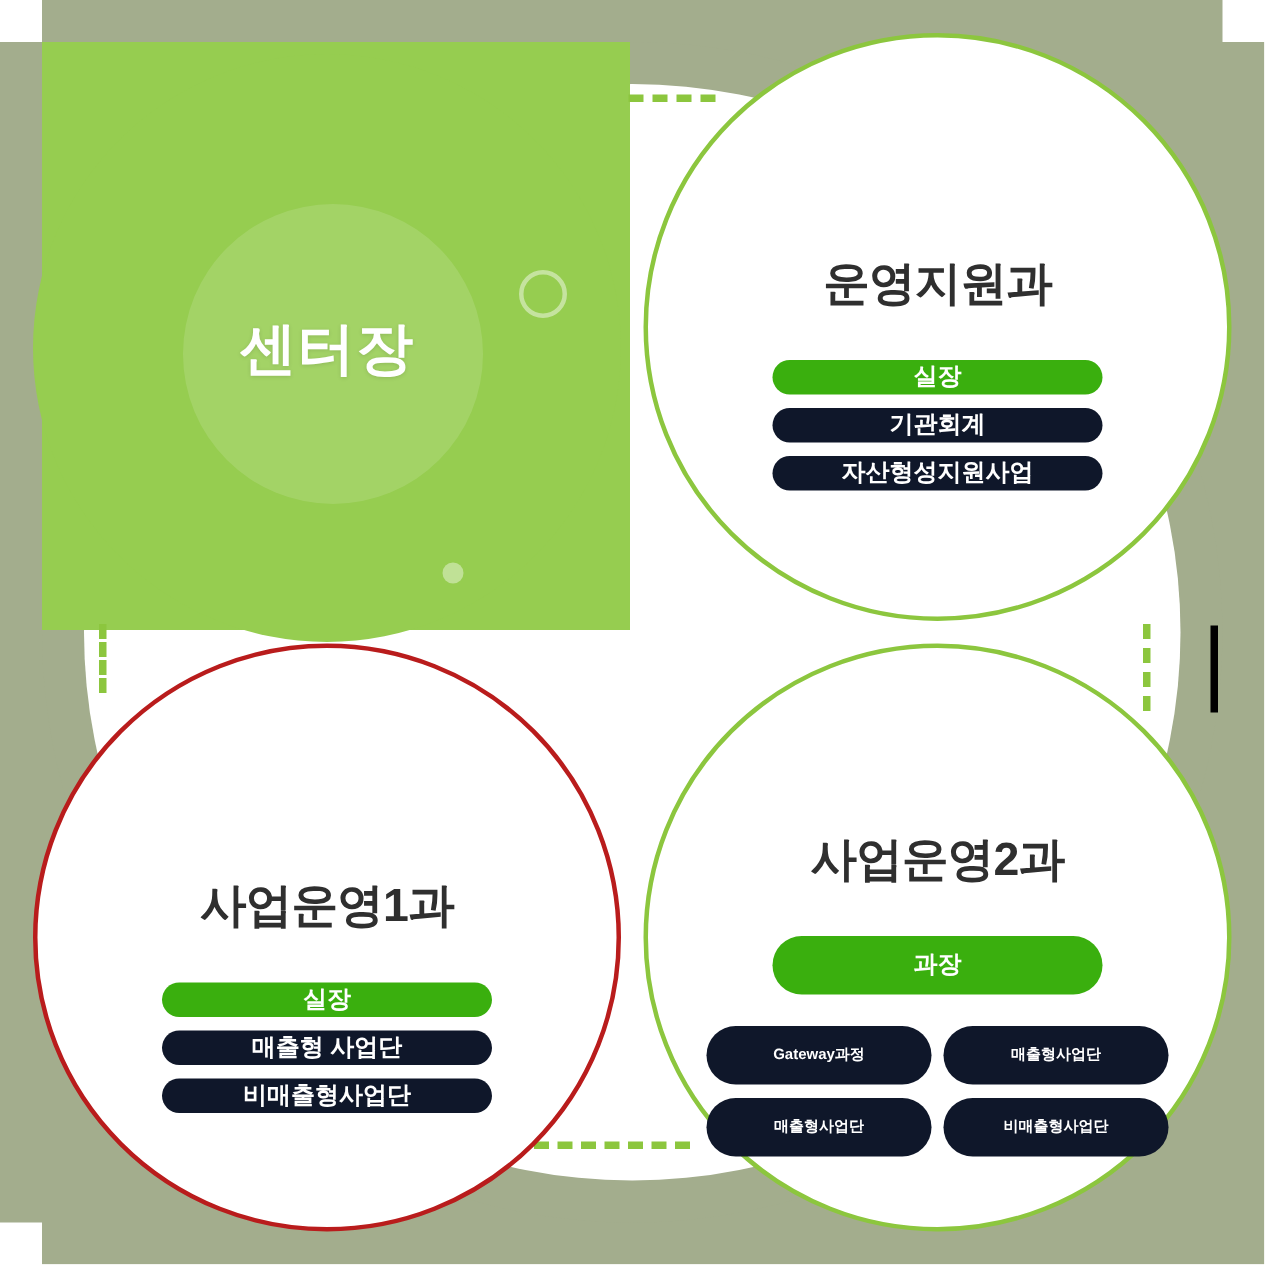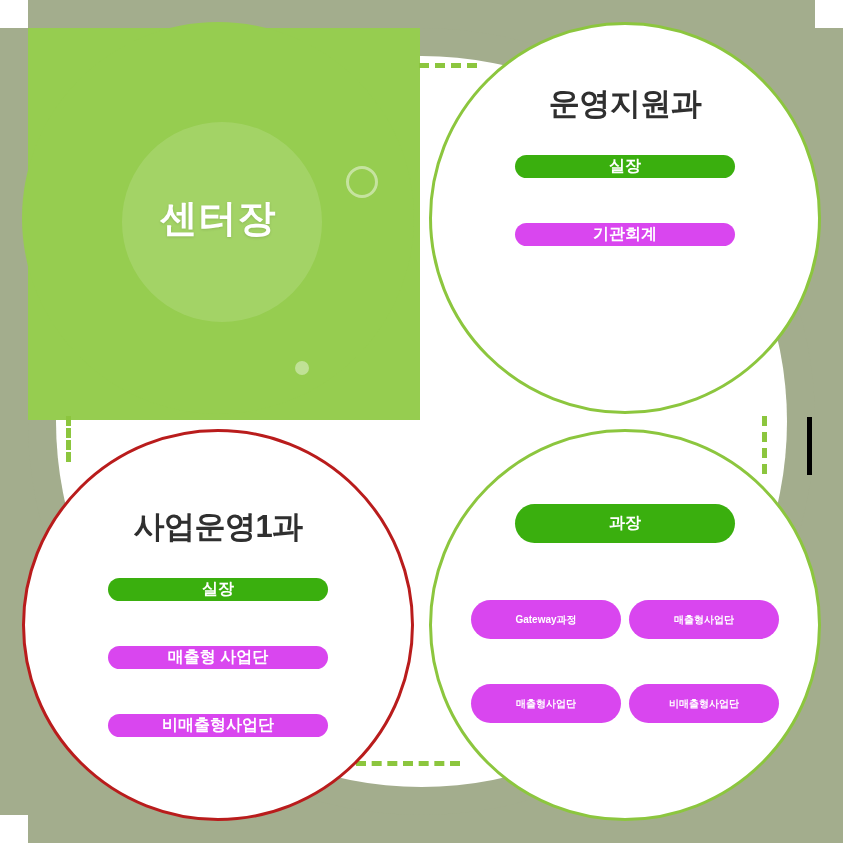--- a/index.html
+++ b/index.html
@@ -57,21 +57,21 @@
 
   
   .quad {
     position: absolute;
     width: 392px;
     height: 392px;
     border-radius: 50%;
     box-sizing: border-box;
   }
   .quad-center {
-    left: 22px;  top: 22px;
+    left: 22px;  top: 36px;
     background: #96cd50;
     overflow: hidden;
   }
   .quad-op {
     left: 429px; top: 22px;
     background: #ffffff;
     border: 3px solid #8cc63e;
   }
   .quad-biz1 {
     left: 22px;  top: 429px;
@@ -129,21 +129,21 @@
   }
 
   
   .quad-body {
     position: absolute;
     left: 0; top: 0;
     width: 100%; height: 100%;
     display: flex;
     flex-direction: column;
     align-items: center;
-    justify-content: flex-start;
+    justify-content: center;
     box-sizing: border-box;
     gap: 12px;
   }
   .quad-op .quad-body   { padding-top: 58px; }
   .quad-biz1 .quad-body { padding-top: 74px; }
   .quad-biz2 .quad-body { padding-top: 72px; }
 
   .quad-title {
     color: #2f2f2f;
     font-size: 31px;
@@ -160,22 +160,21 @@
     color: #ffffff;
     font-size: 16px;
     font-weight: bold;
     box-sizing: border-box;
     white-space: nowrap;
   }
   .pill-lead {
     background: #3aaf0e;
   }
   .pill-sub {
-    background: #d946ef;
-    margin-top: 36px;
+    background: #0f172a;
   }
 
   
   .pill-col {
     display: flex;
     flex-direction: column;
     gap: 9px;
   }
   .pill-col .pill {
     width: 220px;
@@ -245,37 +244,39 @@
     <div class="center-dot-small"></div>
     <div class="center-label">센터장</div>
   </div>
 
   <div class="quad quad-op">
     <div class="quad-body">
       <div class="quad-title">운영지원과</div>
       <div class="pill-col">
         <div class="pill pill-lead">실장</div>
         <div class="pill pill-sub">기관회계</div>
+        <div class="pill pill-sub">자산형성지원사업</div>
       </div>
     </div>
   </div>
 
   <div class="quad quad-biz1">
     <div class="quad-body">
       <div class="quad-title">사업운영1과</div>
       <div class="pill-col">
         <div class="pill pill-lead">실장</div>
         <div class="pill pill-sub">매출형 사업단</div>
         <div class="pill pill-sub">비매출형사업단</div>
       </div>
     </div>
   </div>
 
   <div class="quad quad-biz2">
     <div class="quad-body">
+      <div class="quad-title">사업운영2과</div>
       <div class="pill pill-lead">과장</div>
       <div class="pill-grid">
         <div class="pill pill-sub">Gateway과정</div>
         <div class="pill pill-sub">매출형사업단</div>
         <div class="pill pill-sub">매출형사업단</div>
         <div class="pill pill-sub">비매출형사업단</div>
       </div>
     </div>
   </div>
 

